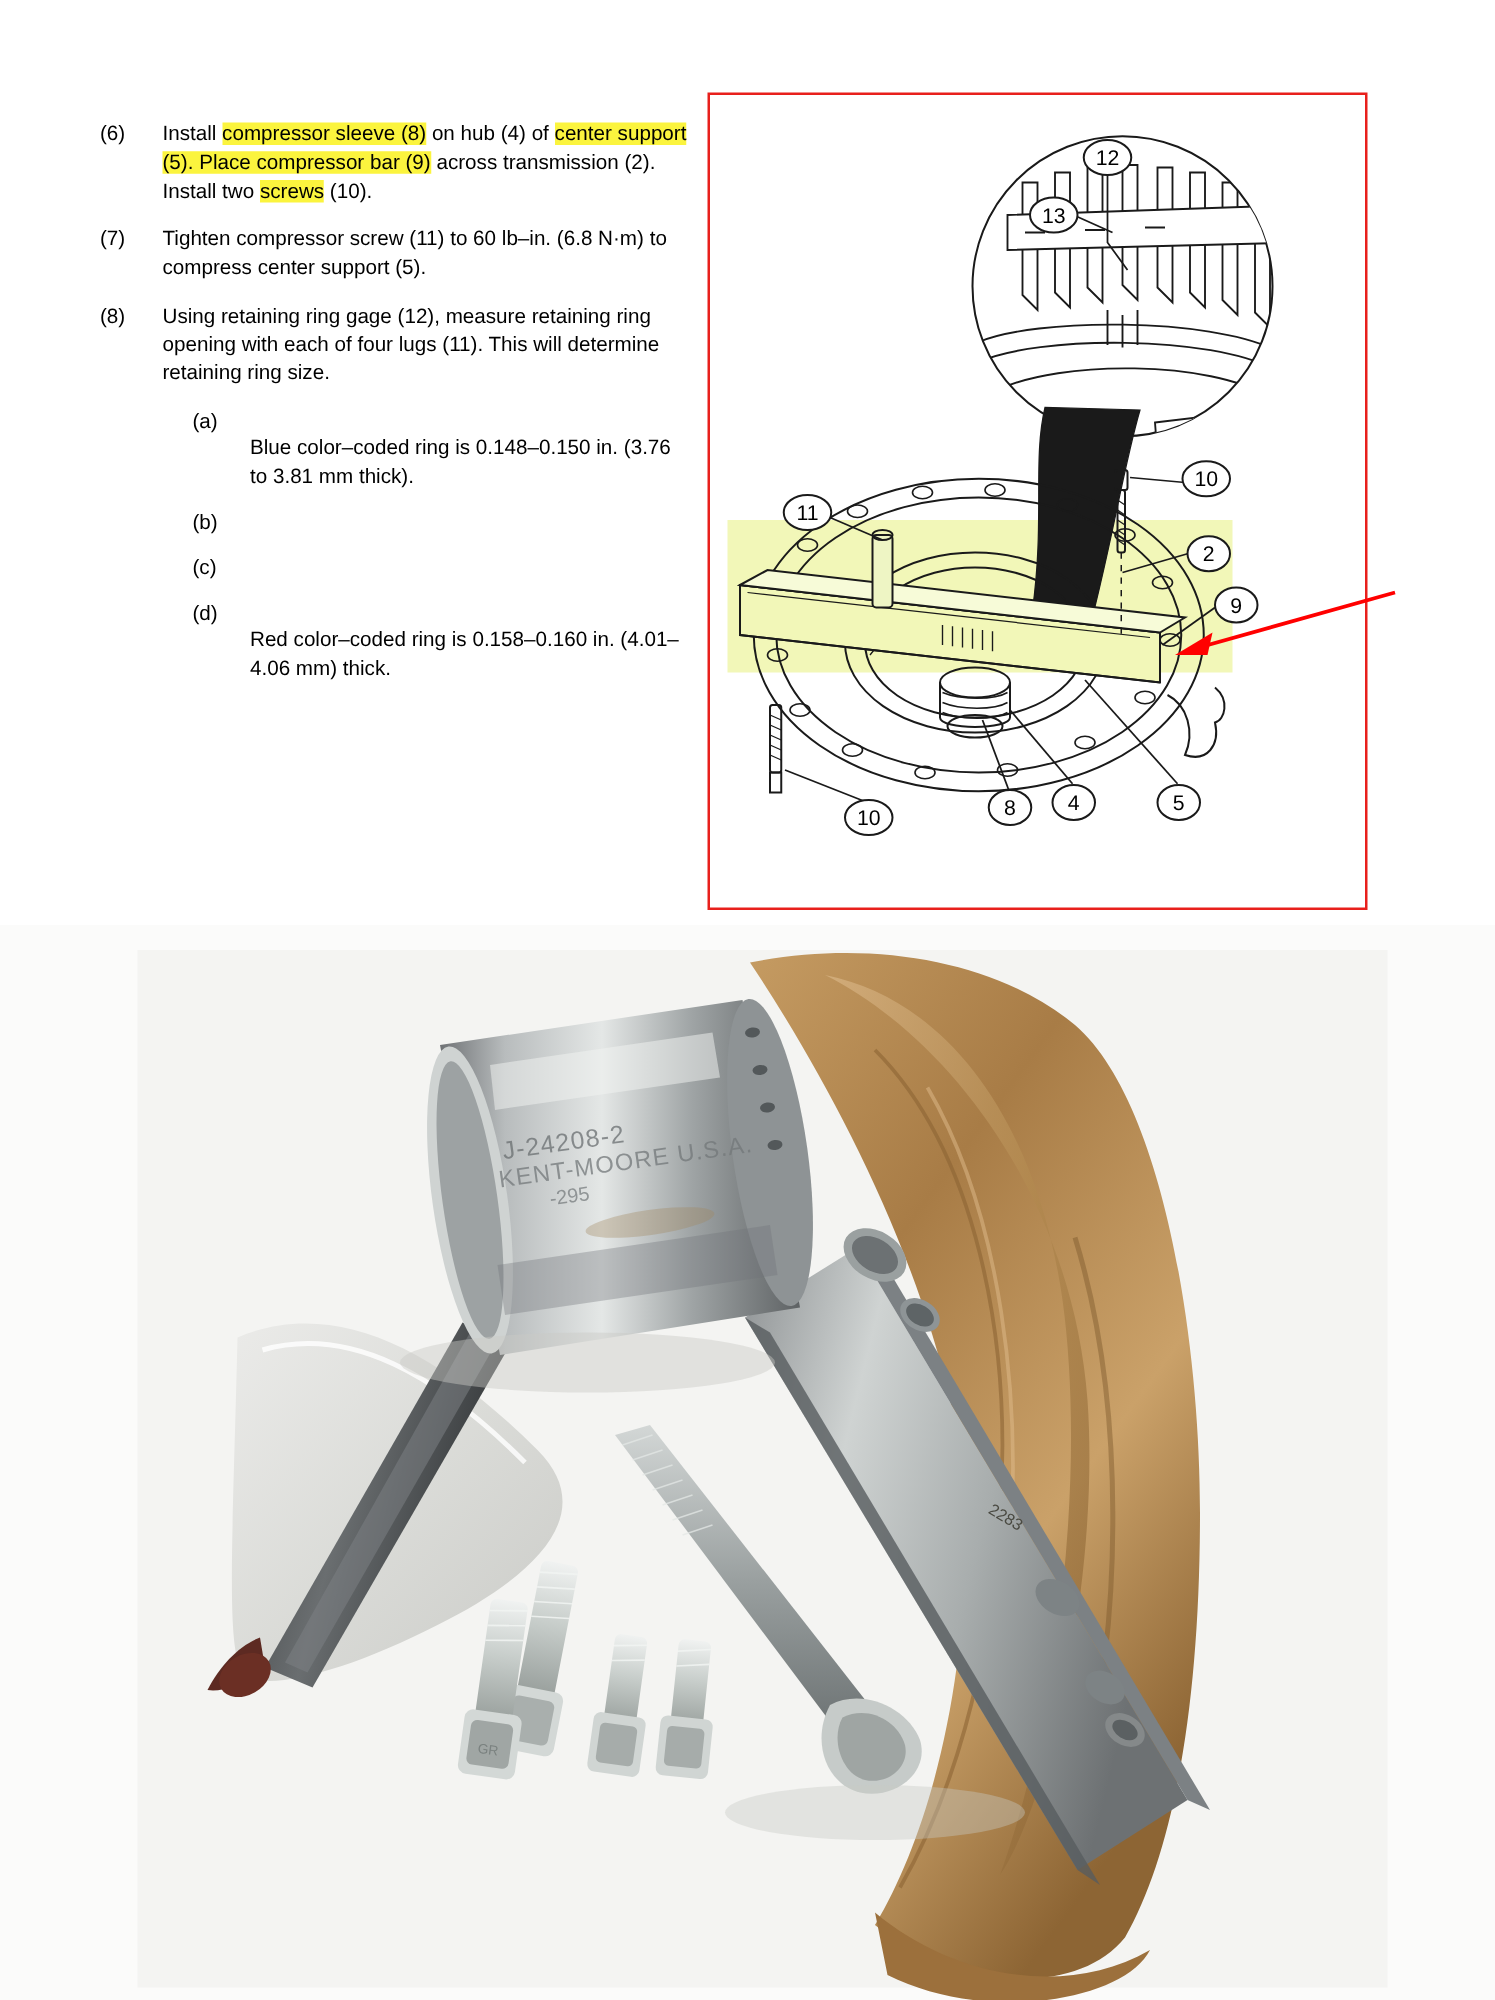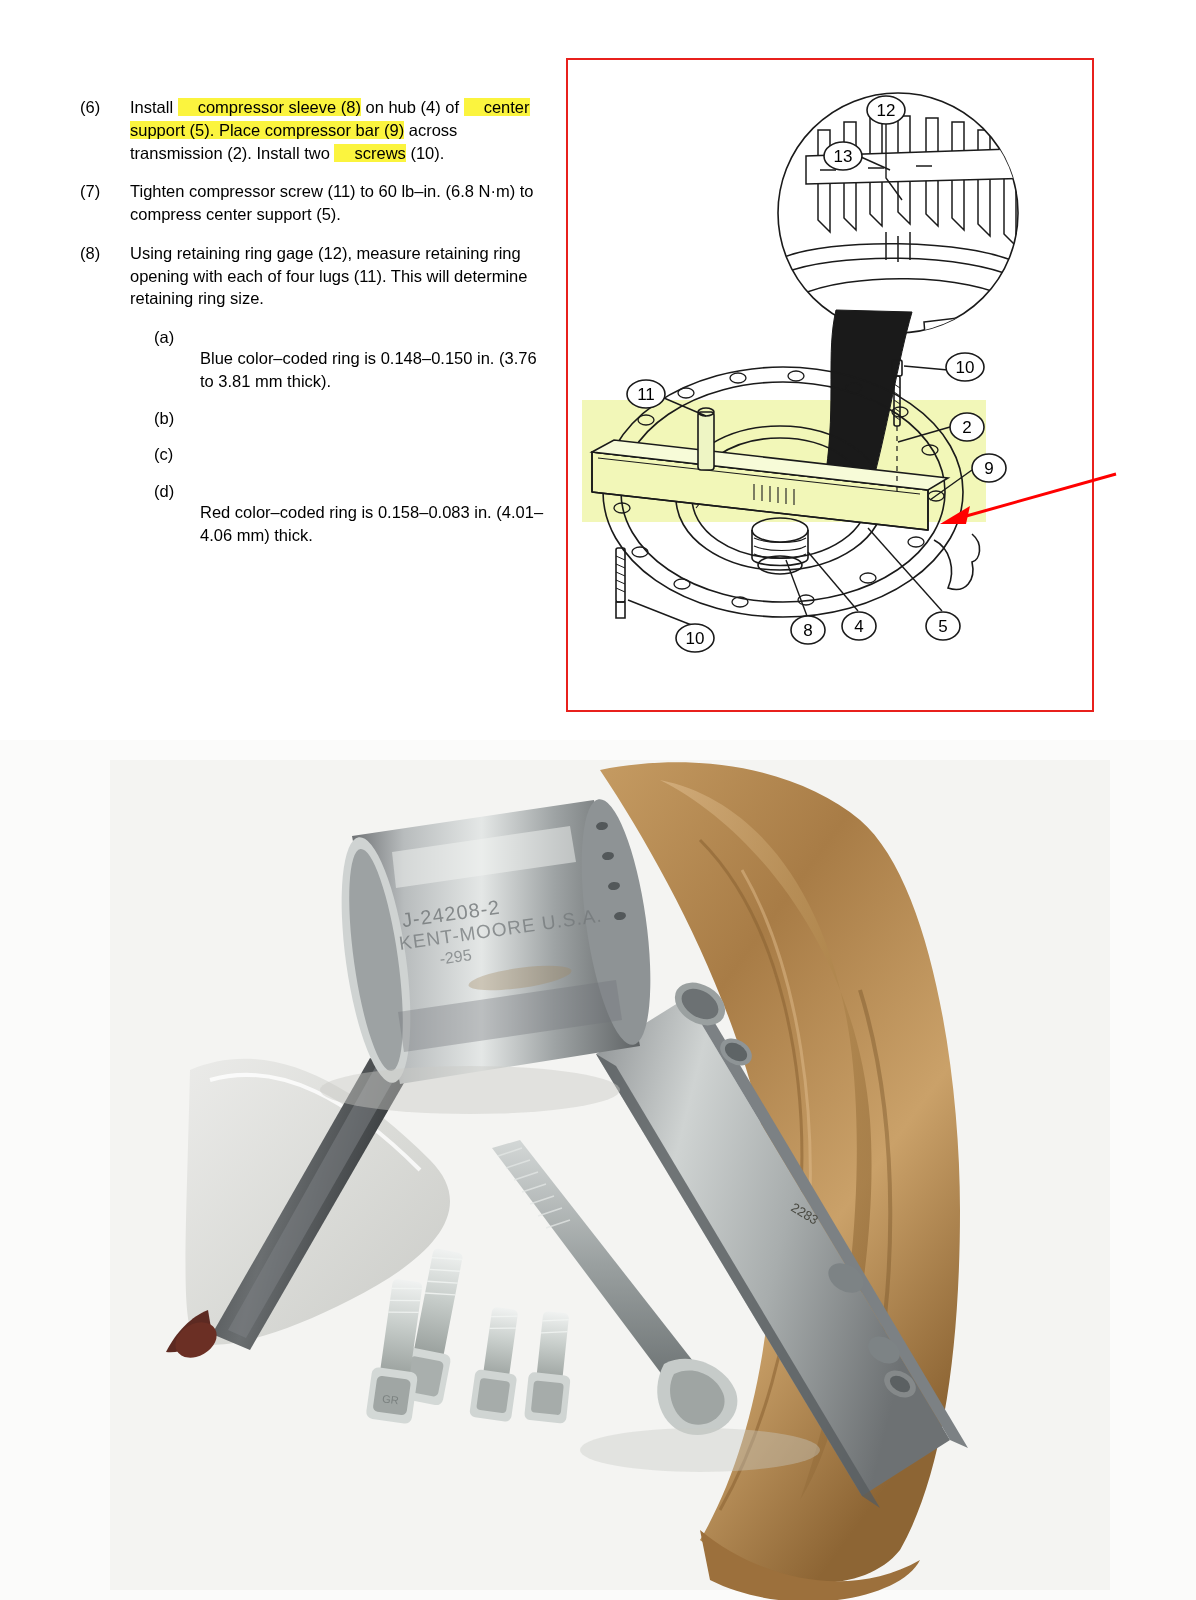--- a/index.html
+++ b/index.html
@@ -52,28 +52,27 @@
   .substep-num {
     width: 46px;
     flex: 0 0 46px;
   }
   .substep-body {
     flex: 1 1 auto;
     margin-top: 21px;
   }
   .hl {
     background: #fbf43e;
-    padding-left: 20px;
   }
 
   
   #figure-box {
     position: absolute;
     left: 566px;
-    top: 58px;
+    top: 74px;
     width: 524px;
     height: 650px;
     border: 2px solid #e8201c;
     background: #fff;
   }
   #figure-svg {
     position: absolute;
     left: 0; top: 0;
   }
   #pointer-arrow {
@@ -129,21 +128,21 @@
       <div class="substep-body">Blue color–coded ring is 0.148–0.150 in. (3.76 to 3.81 mm thick).</div>
     </div>
     <div class="substep">
       <div class="substep-num">(b)</div>
     </div>
     <div class="substep">
       <div class="substep-num">(c)</div>
     </div>
     <div class="substep">
       <div class="substep-num">(d)</div>
-      <div class="substep-body">Red color–coded ring is 0.158–0.083 in. (4.01–4.06 mm) thick.</div>
+      <div class="substep-body">Red color–coded ring is 0.158–0.160 in. (4.01–4.06 mm) thick.</div>
     </div>
   </div>
 
   <div id="figure-box">
     <svg id="figure-svg" width="520" height="646" viewBox="0 0 520 646">
       <defs>
         <clipPath id="lensClip">
             <circle cx="330" cy="153" r="120"></circle>
           </clipPath>
       </defs>

